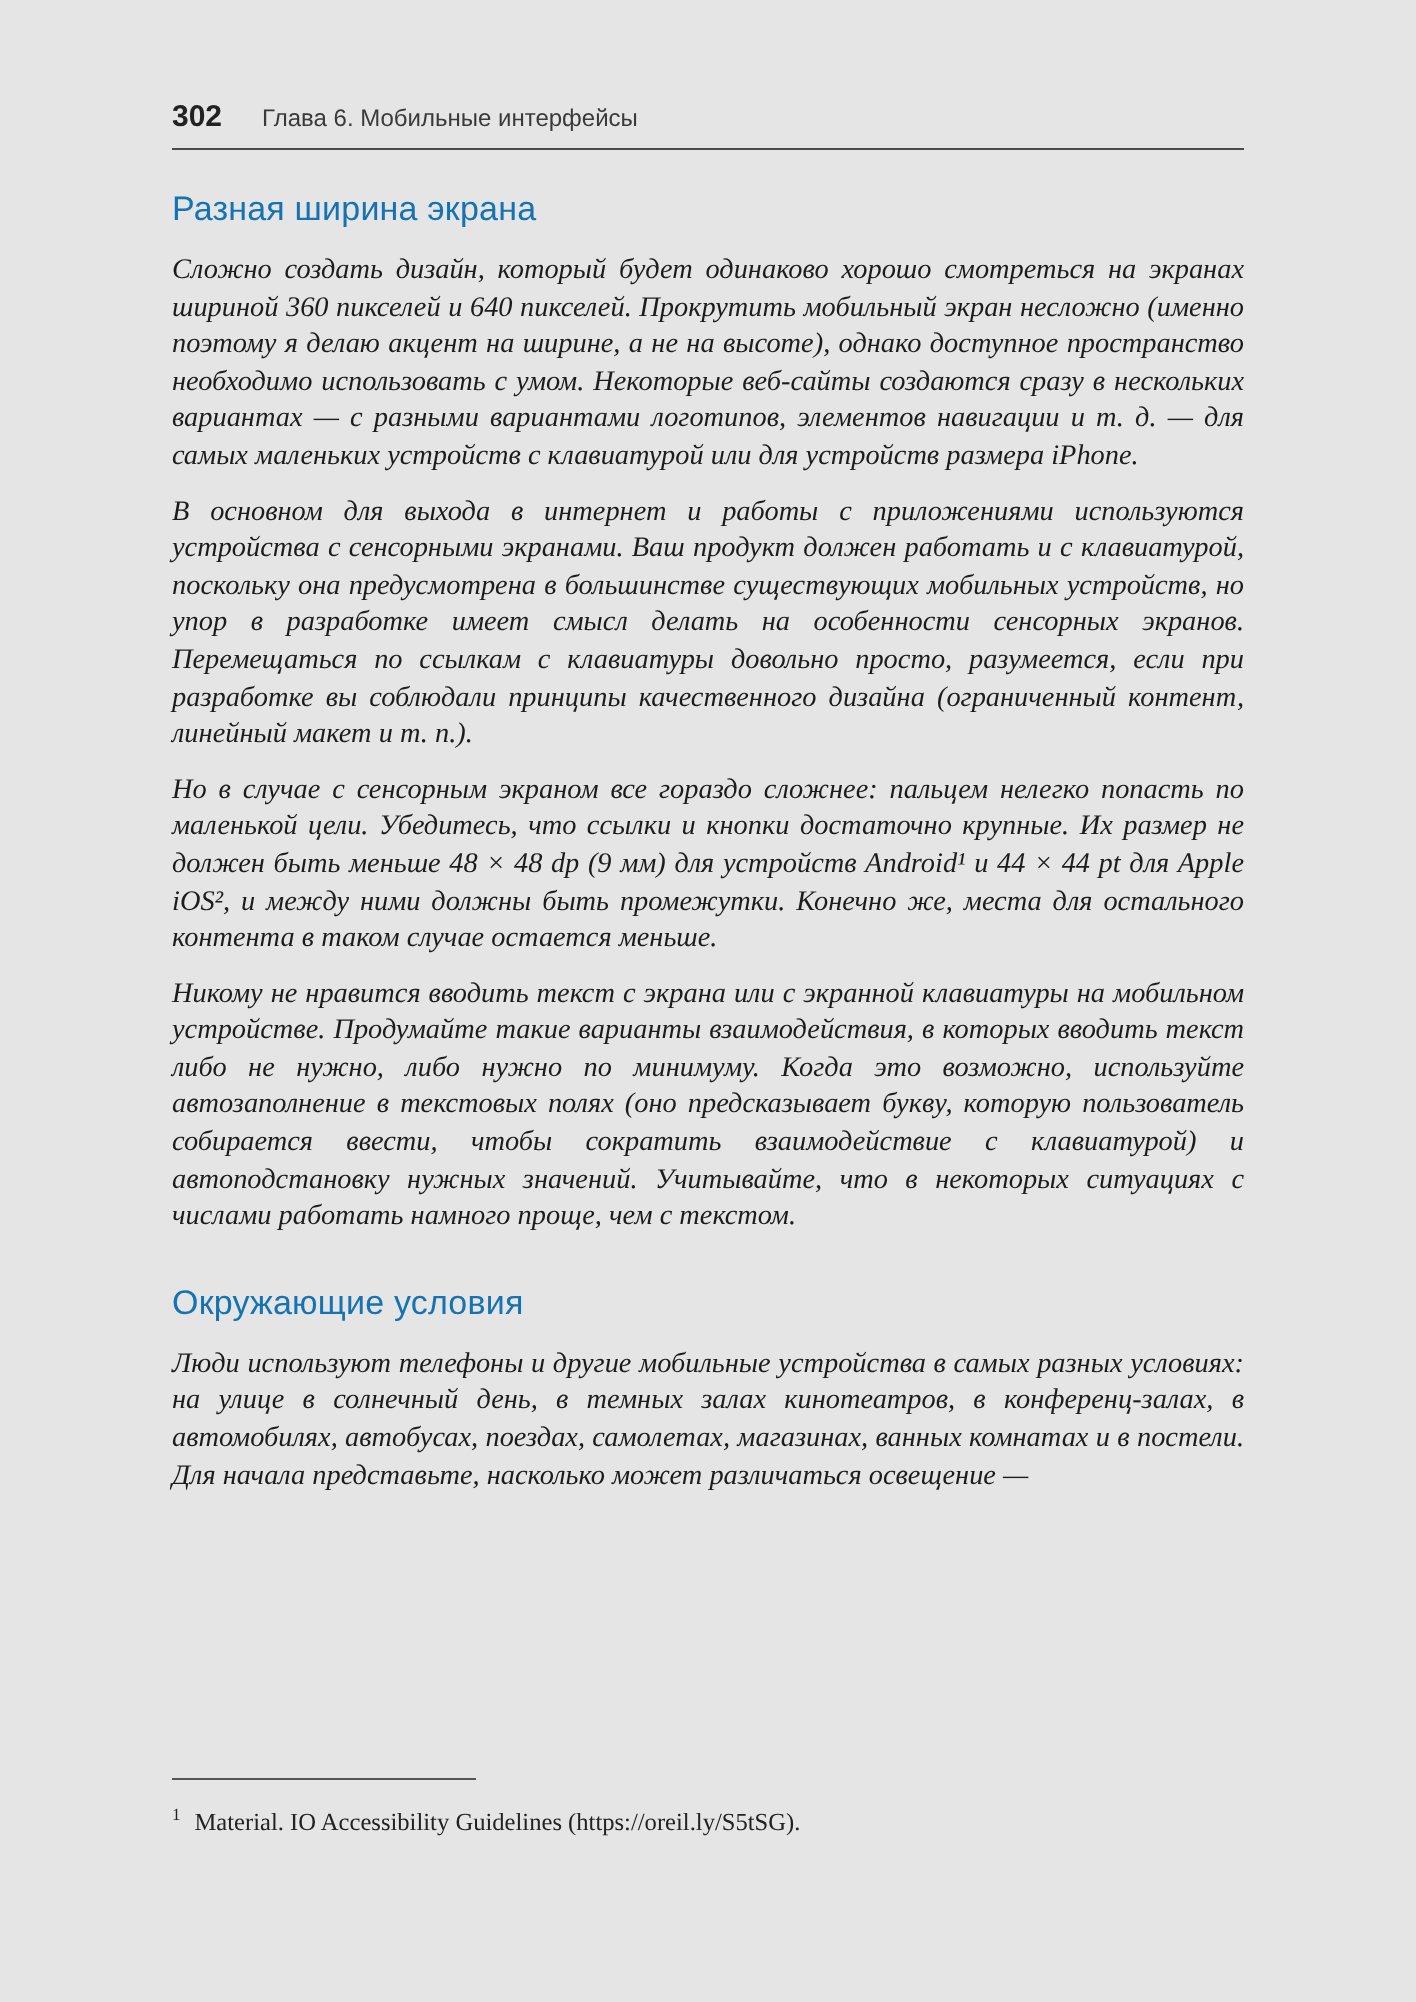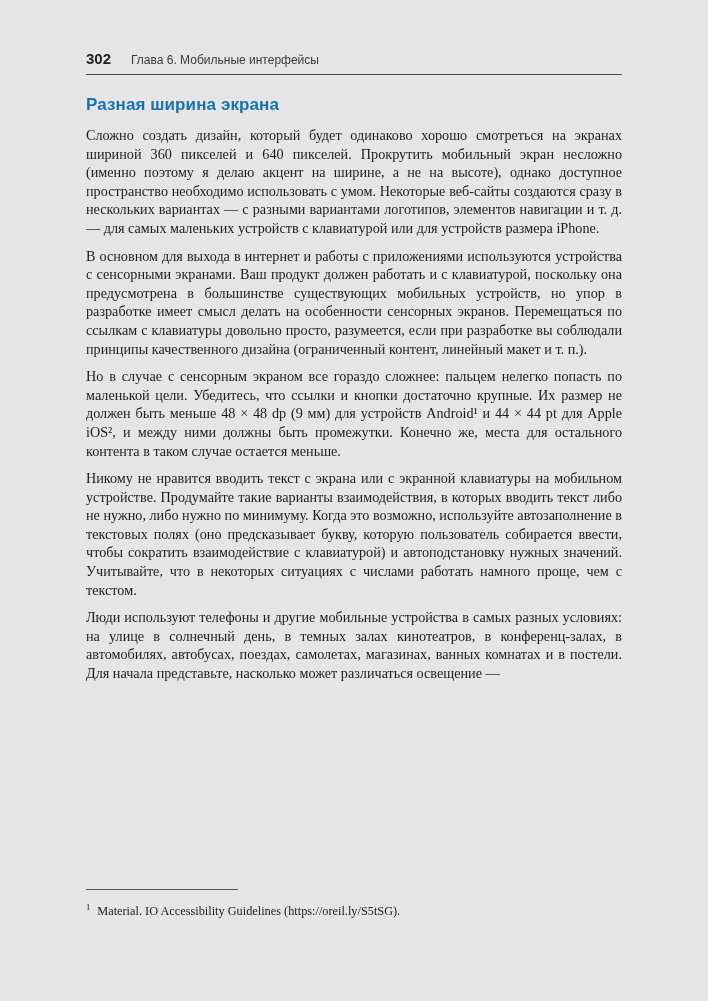--- a/index.html
+++ b/index.html
@@ -36,32 +36,33 @@
   .head-rule {
     border: none;
     border-top: 1px solid #4a4a4a;
     margin-top: 7px;
     margin-bottom: 18px;
   }
 
   h2.section-heading {
     font-family: "Liberation Sans", sans-serif;
     font-size: 17px;
-    font-weight: 700;
+    font-weight: 400;
     color: var(--heading-color);
     margin: 24px 0 11px 0;
     letter-spacing: 0.1px;
   }
   section.first h2.section-heading { margin-top: 20px; }
 
   p.body {
     font-size: 14.2px;
     line-height: 18.6px;
     text-align: justify;
     margin-bottom: 9px;
+    font-style: italic;
   }
 
   .footnotes {
     position: absolute;
     left: 86px;
     right: 86px;
     bottom: 74px;
   }
   .fn-rule {
     border: none;
@@ -100,20 +101,21 @@
   <section>
     <p class="body">В основном для выхода в интернет и работы с приложениями используются устройства с сенсорными экранами. Ваш продукт должен работать и с клавиатурой, поскольку она предусмотрена в большинстве существующих мобильных устройств, но упор в разработке имеет смысл делать на особенности сенсорных экранов. Перемещаться по ссылкам с клавиатуры довольно просто, разумеется, если при разработке вы соблюдали принципы качественного дизайна (ограниченный контент, линейный макет и т. п.).</p>
     <p class="body">Но в случае с сенсорным экраном все гораздо сложнее: пальцем нелегко попасть по маленькой цели. Убедитесь, что ссылки и кнопки достаточно крупные. Их размер не должен быть меньше 48 × 48 dp (9 мм) для устройств Android¹ и 44 × 44 pt для Apple iOS², и между ними должны быть промежутки. Конечно же, места для остального контента в таком случае остается меньше.</p>
   </section>
 
   <section>
     <p class="body">Никому не нравится вводить текст с экрана или с экранной клавиатуры на мобильном устройстве. Продумайте такие варианты взаимодействия, в которых вводить текст либо не нужно, либо нужно по минимуму. Когда это возможно, используйте автозаполнение в текстовых полях (оно предсказывает букву, которую пользователь собирается ввести, чтобы сократить взаимодействие с клавиатурой) и автоподстановку нужных значений. Учитывайте, что в некоторых ситуациях с числами работать намного проще, чем с текстом.</p>
   </section>
 
   <section>
+    <h2 class="section-heading">Окружающие условия</h2>
     <p class="body">Люди используют телефоны и другие мобильные устройства в самых разных условиях: на улице в солнечный день, в темных залах кинотеатров, в конференц-залах, в автомобилях, автобусах, поездах, самолетах, магазинах, ванных комнатах и в постели. Для начала представьте, насколько может различаться освещение —</p>
   </section>
 
   <div class="footnotes">
     <hr class="fn-rule">
     <p class="fn"><sup class="fn-marker">1</sup><span>Material. IO Accessibility Guidelines (https://oreil.ly/S5tSG).</span></p>
   </div>
 
 </div>
 

